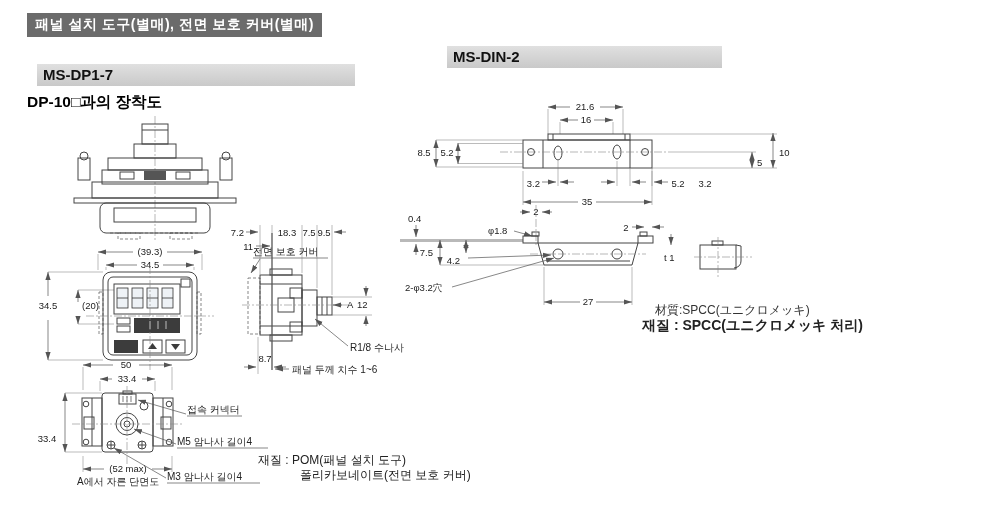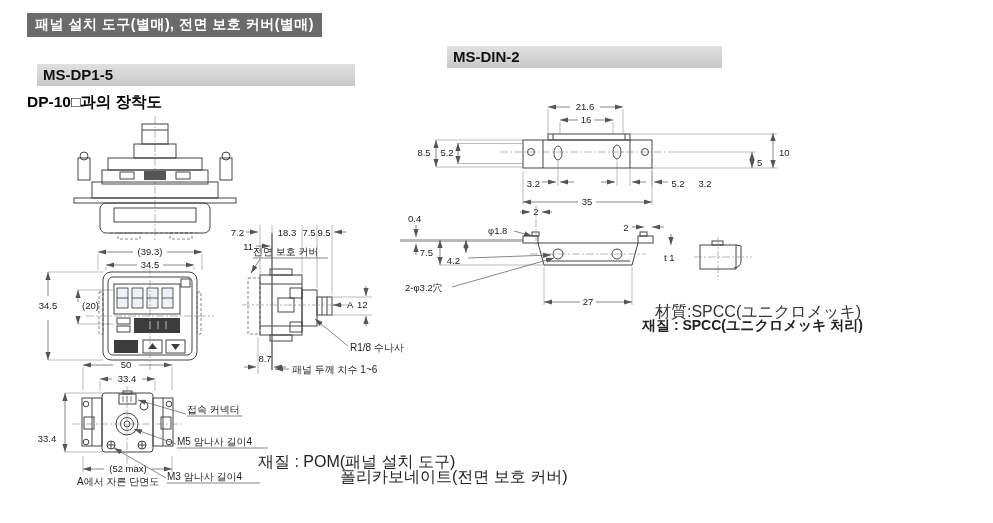--- a/index.html
+++ b/index.html
@@ -5,23 +5,23 @@
   html,body{margin:0;padding:0;}
   #page{position:relative;width:993px;height:490px;background:#fff;overflow:hidden;
         font-family:"Liberation Sans","DejaVu Sans",sans-serif;color:#222;}
   .badge{position:absolute;left:27px;top:13px;background:#6b6b6b;color:#fff;
          font-size:14px;font-weight:bold;padding:3px 8px;letter-spacing:0.5px;}
   .model-bar{position:absolute;height:22px;background:linear-gradient(#e0e0e0,#c9c9c9);
              font-size:15px;font-weight:bold;color:#111;line-height:22px;padding-left:6px;box-sizing:border-box;}
   #bar-dp{left:37px;top:64px;width:318px;}
   #bar-din{left:447px;top:46px;width:275px;}
   .sub-heading{position:absolute;left:27px;top:92px;color:#000000;font-size:15.5px;font-weight:bold;}
-  .mat{position:absolute;font-size:16px;color:#222;white-space:nowrap;}
+  .mat{position:absolute;font-size:12px;color:#222;white-space:nowrap;}
   #mat-dp1{left:258px;top:452px;text-align:center;}
-  #mat-dp2{left:300px;top:467px;margin-left:40px;}
+  #mat-dp2{left:300px;top:467px;}
   #mat-din-jp{left:655px;top:302px;color:#333;}
   #mat-din-kr{left:642px;top:317px;font-size:14px;font-weight:bold;}
   .footer-cut{position:absolute;left:33px;top:513px;display:flex;align-items:flex-start;gap:14px;}
   .footer-cut .sq{width:27px;height:16px;background:#0d62a8;}
   .footer-cut .tx{color:#0d62a8;font-size:19px;font-weight:bold;line-height:19px;margin-left:28px;}
   svg{position:absolute;}
   svg text{font-family:"Liberation Sans","DejaVu Sans",sans-serif;font-size:9.5px;fill:#222;}
   svg text.k{font-size:10px;}
   .d{stroke:#555;stroke-width:0.7;fill:none;}
   .e{stroke:#777;stroke-width:0.5;fill:none;}
@@ -29,21 +29,21 @@
   .cl{stroke:#888;stroke-width:0.6;fill:none;stroke-dasharray:8 2 2 2;}
   .dash{stroke:#555;stroke-width:0.7;fill:none;stroke-dasharray:3 2;}
 </style>
 </head>
 <body>
 
 <div id="page">
 
   <div class="badge">패널 설치 도구(별매), 전면 보호 커버(별매)</div>
 
-  <div id="bar-dp" class="model-bar">MS-DP1-5</div>
+  <div id="bar-dp" class="model-bar">MS-DP1-7</div>
   <div class="sub-heading">DP-10□과의 장착도</div>
   <div id="bar-din" class="model-bar">MS-DIN-2</div>
 
   <svg style="left:20px;top:112px" width="470" height="390" viewBox="0 0 470 390">
     <defs>
       <marker id="ae" markerWidth="9" markerHeight="7" refX="8" refY="3" orient="auto" markerUnits="userSpaceOnUse">
         <path d="M0,0.4 L8,3 L0,5.6 Z" fill="#555"></path>
         </marker>
       <marker id="as" markerWidth="9" markerHeight="7" refX="1" refY="3" orient="auto" markerUnits="userSpaceOnUse">
         <path d="M9,0.4 L1,3 L9,5.6 Z" fill="#555"></path>

